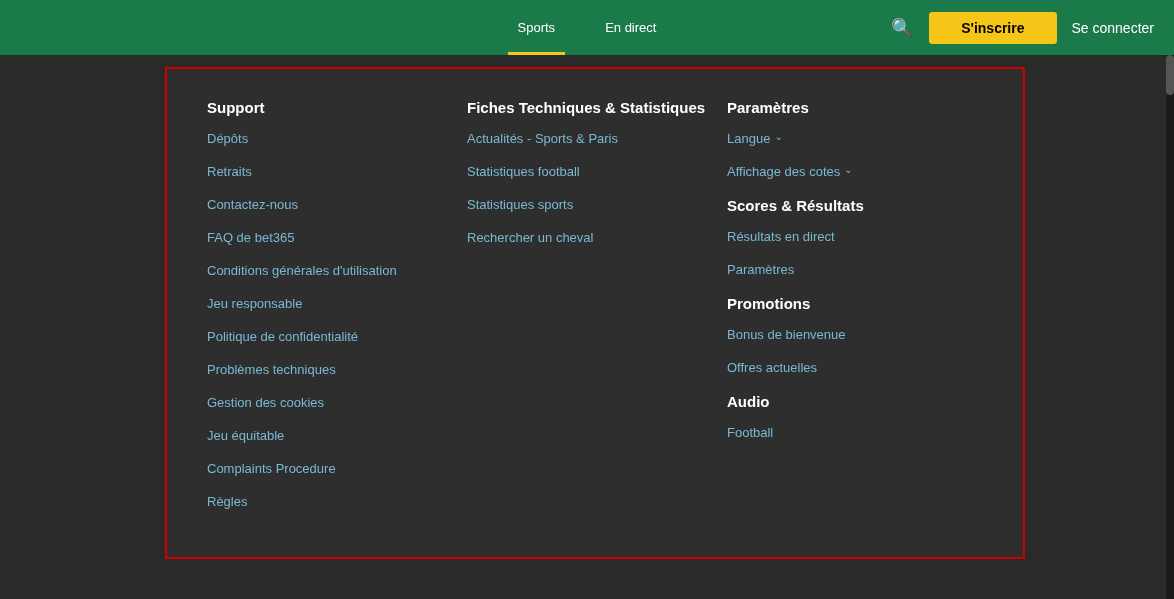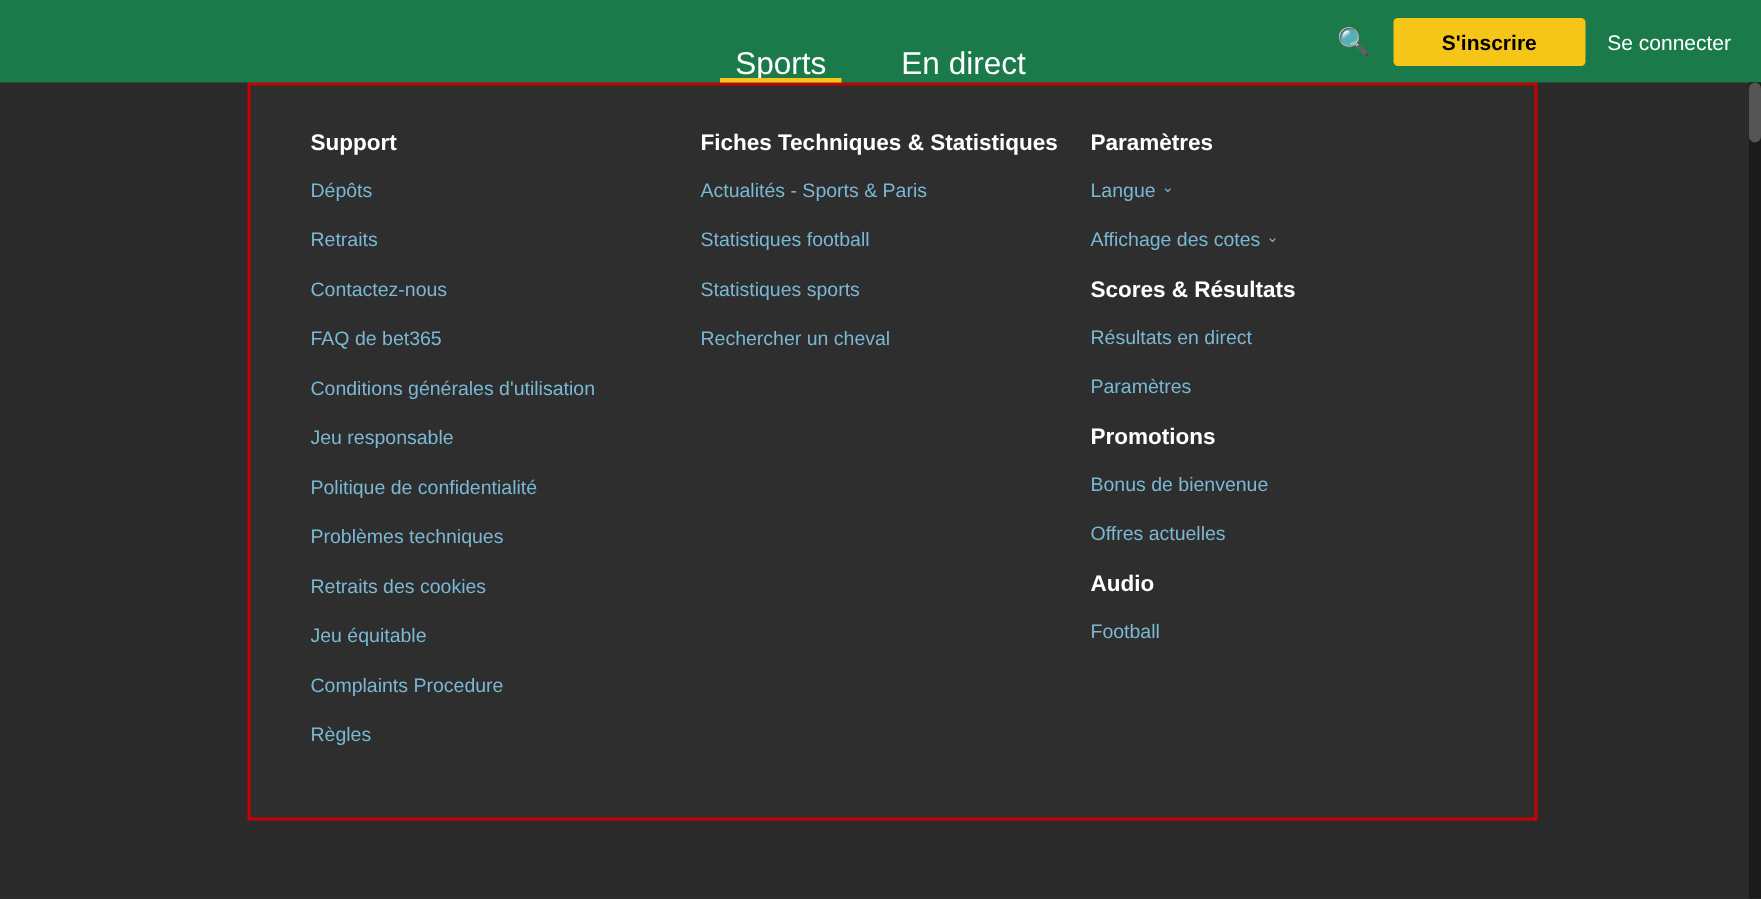--- a/index.html
+++ b/index.html
@@ -23,26 +23,26 @@
     }
     .navbar-left {
       flex: 1;
       display: flex;
       align-items: center;
       gap: 30px;
       justify-content: center;
     }
     .nav-item {
       color: #fff;
-      font-size: 21px;
+      font-size: 13px;
       cursor: pointer;
       padding: 0 10px;
       height: 55px;
       display: flex;
-      align-items: flex-end;
+      align-items: center;
       position: relative;
     }
     .nav-item.active {
       color: #fff;
     }
     .nav-item.active::after {
       content: '';
       position: absolute;
       bottom: 0;
       left: 0;
@@ -80,21 +80,21 @@
       border: none;
       color: #fff;
       font-size: 14px;
       cursor: pointer;
     }
 
     
     .dropdown-overlay {
       background-color: #2e2e2e;
       border: 2px solid #cc0000;
-      margin: 0 auto;
+      margin: 12px auto;
       width: 860px;
       margin-left: 165px;
       padding: 20px 30px 30px 30px;
       display: grid;
       grid-template-columns: 260px 260px 260px;
       gap: 0;
     }
 
     .dd-column {
       padding: 0 10px;
@@ -184,21 +184,21 @@
     <div class="dd-column">
       <div class="dd-section-title">Support</div>
       <a class="dd-link">Dépôts</a>
       <a class="dd-link">Retraits</a>
       <a class="dd-link">Contactez-nous</a>
       <a class="dd-link">FAQ de bet365</a>
       <a class="dd-link">Conditions générales d'utilisation</a>
       <a class="dd-link">Jeu responsable</a>
       <a class="dd-link">Politique de confidentialité</a>
       <a class="dd-link">Problèmes techniques</a>
-      <a class="dd-link">Retraits des cookies</a>
+      <a class="dd-link">Gestion des cookies</a>
       <a class="dd-link">Jeu équitable</a>
       <a class="dd-link">Complaints Procedure</a>
       <a class="dd-link">Règles</a>
     </div>
 
     <div class="dd-column">
       <div class="dd-section-title">Fiches Techniques &amp; Statistiques</div>
       <a class="dd-link">Actualités - Sports &amp; Paris</a>
       <a class="dd-link">Statistiques football</a>
       <a class="dd-link">Statistiques sports</a>

